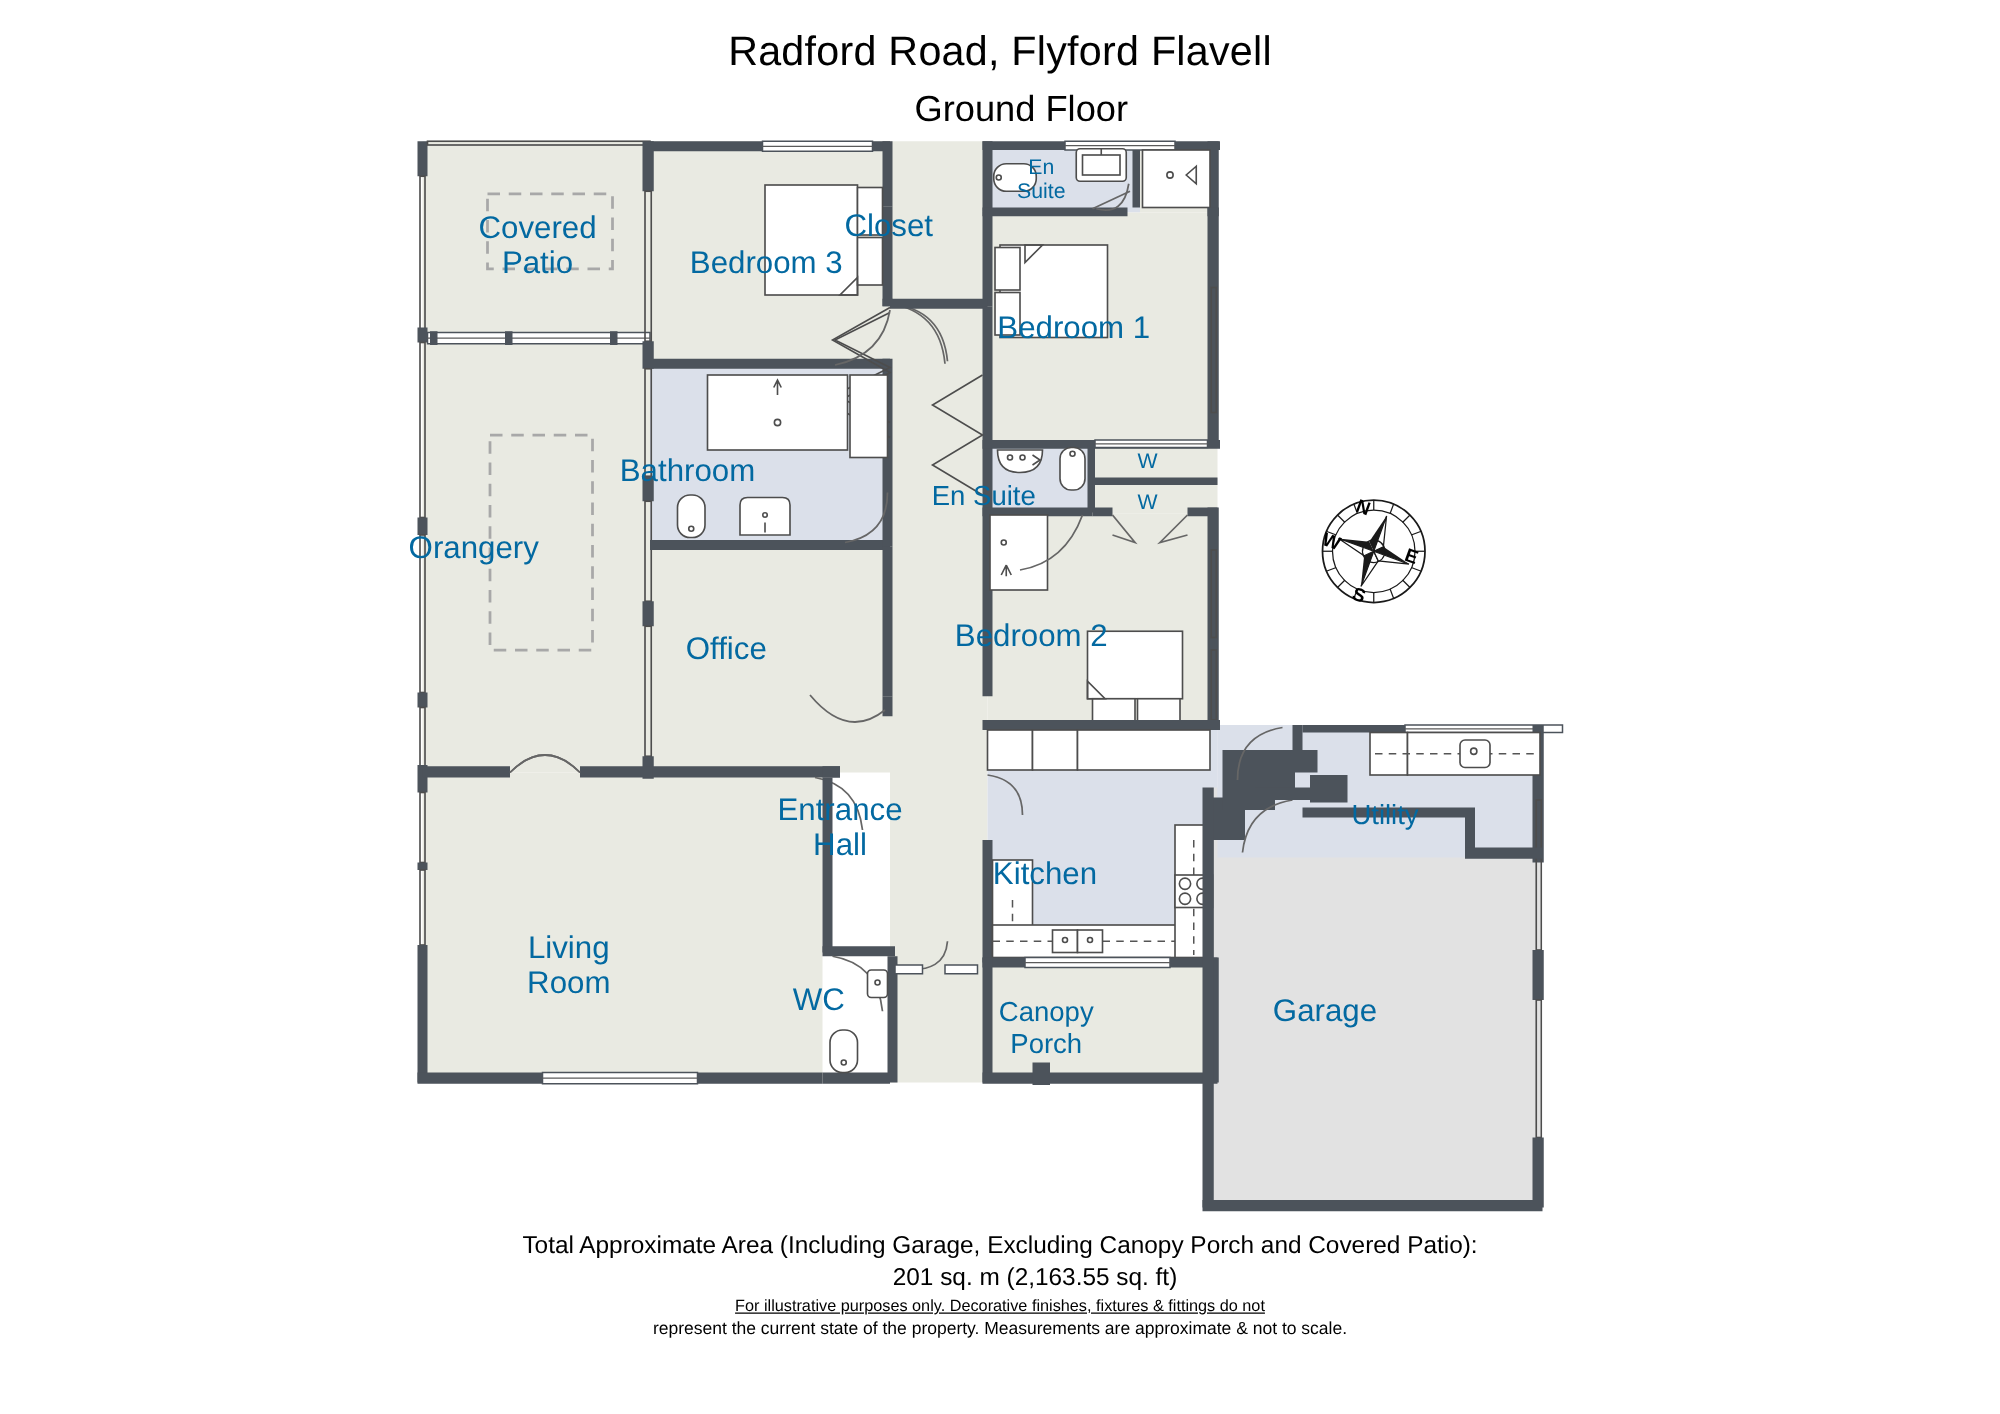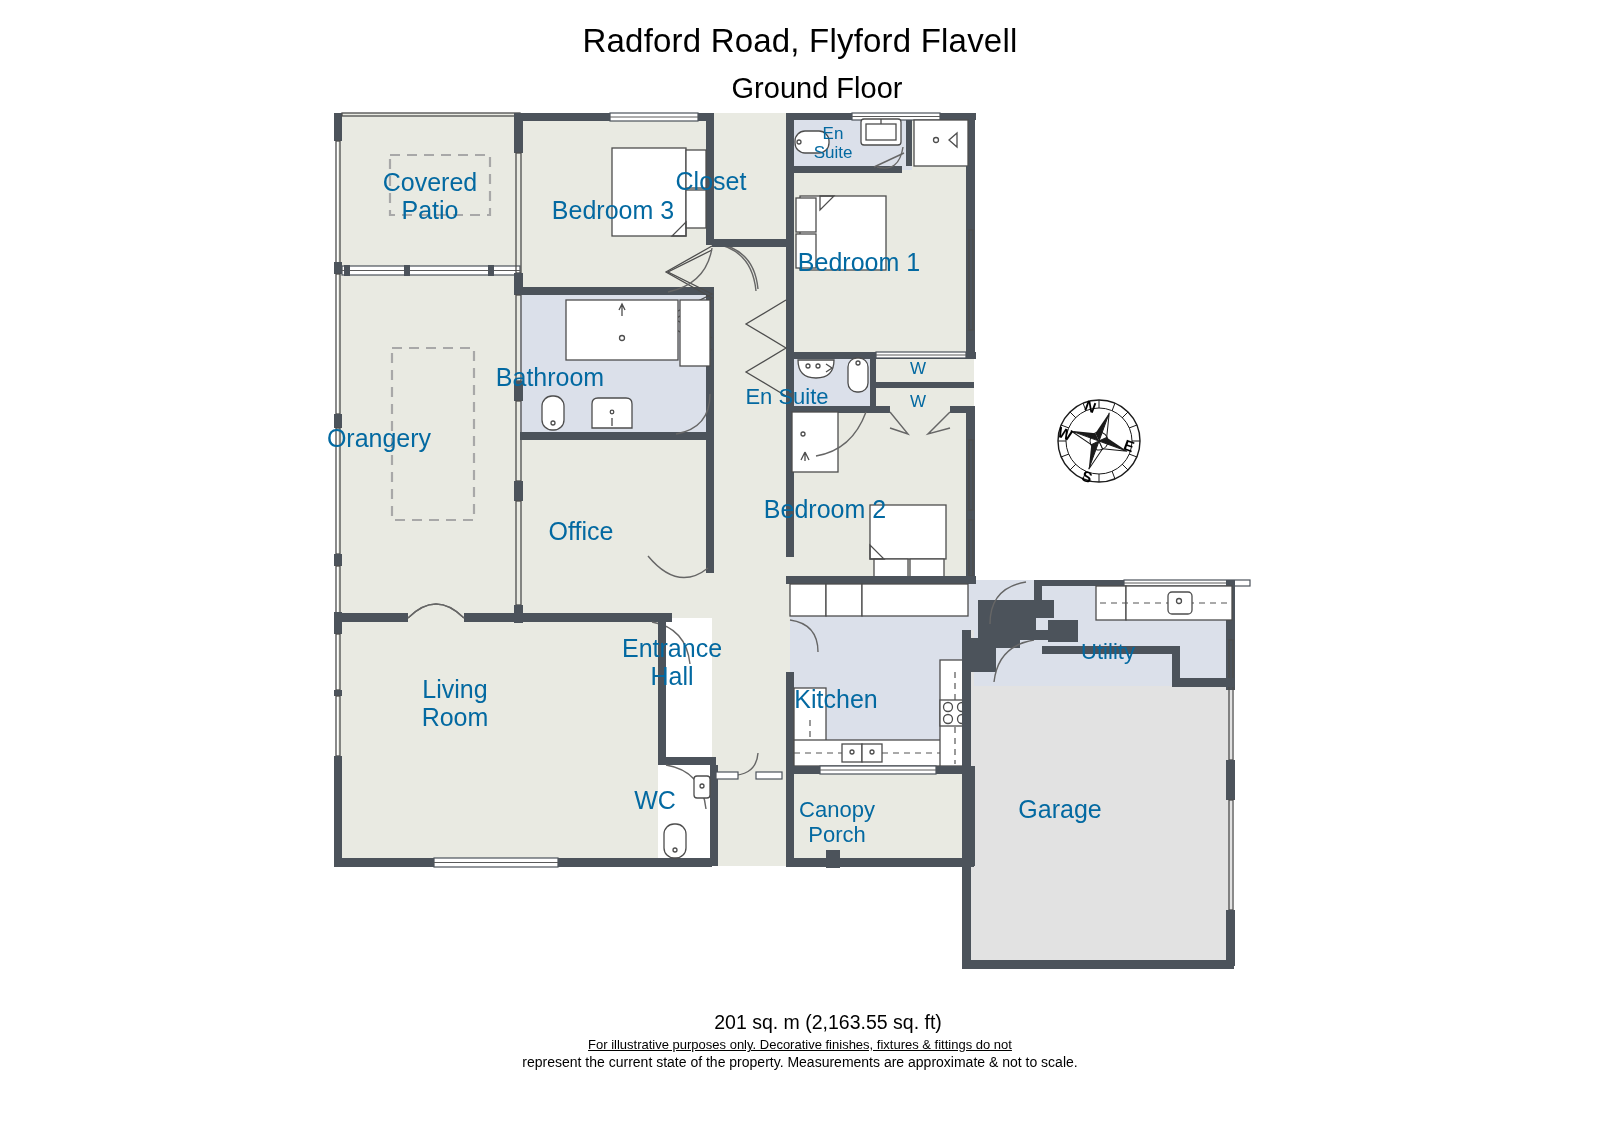--- a/index.html
+++ b/index.html
@@ -410,34 +410,35 @@
   <div id="labels">
       <div class="lbl big" style="left: 345px; top: 168px; width: 170px;">Covered
 Patio</div>
       <div class="lbl big" style="left: 528px; top: 196px; width: 170px;">Bedroom 3</div>
       <div class="lbl big" style="left: 666px; top: 167px; width: 90px;">Closet</div>
       <div class="lbl sm" style="left: 798px; top: 124px; width: 70px;">En
 Suite</div>
       <div class="lbl big" style="left: 774px; top: 248px; width: 170px;">Bedroom 1</div>
       <div class="lbl big" style="left: 465px; top: 363px; width: 170px;">Bathroom</div>
       <div class="lbl big" style="left: 294px; top: 424px; width: 170px;">Orangery</div>
-      <div class="lbl big" style="left: 521px; top: 505px; width: 120px; margin-top: 12px;">Office</div>
+      <div class="lbl big" style="left: 521px; top: 505px; width: 120px;">Office</div>
       <div class="lbl med" style="left: 732px; top: 385px; width: 110px;">En Suite</div>
       <div class="lbl sm" style="left: 903px; top: 359px; width: 30px;">W</div>
       <div class="lbl sm" style="left: 903px; top: 392px; width: 30px;">W</div>
       <div class="lbl big" style="left: 740px; top: 495px; width: 170px;">Bedroom 2</div>
       <div class="lbl big" style="left: 612px; top: 634px; width: 120px;">Entrance
 Hall</div>
       <div class="lbl big" style="left: 781px; top: 685px; width: 110px;">Kitchen</div>
       <div class="lbl med" style="left: 1063px; top: 640px; width: 90px;">Utility</div>
-      <div class="lbl big" style="left: 400px; top: 675px; width: 110px; text-align: center;">Living
+      <div class="lbl big" style="left: 400px; top: 744px; width: 110px; text-align: center;">Living
 Room</div>
       <div class="lbl big" style="left: 625px; top: 786px; width: 60px;">WC</div>
       <div class="lbl med" style="left: 787px; top: 798px; width: 100px;">Canopy
 Porch</div>
       <div class="lbl big" style="left: 995px; top: 795px; width: 130px;">Garage</div>
     </div>
 
+  <div class="foot foot-1">Total Approximate Area (Including Garage, Excluding Canopy Porch and Covered Patio):</div>
   <div class="foot foot-2">201 sq. m (2,163.55 sq. ft)</div>
   <div class="foot foot-3">For illustrative purposes only. Decorative finishes, fixtures &amp; fittings do not</div>
   <div class="foot foot-4">represent the current state of the property. Measurements are approximate &amp; not to scale.</div>
 
 </div>
 
 </body></html>

